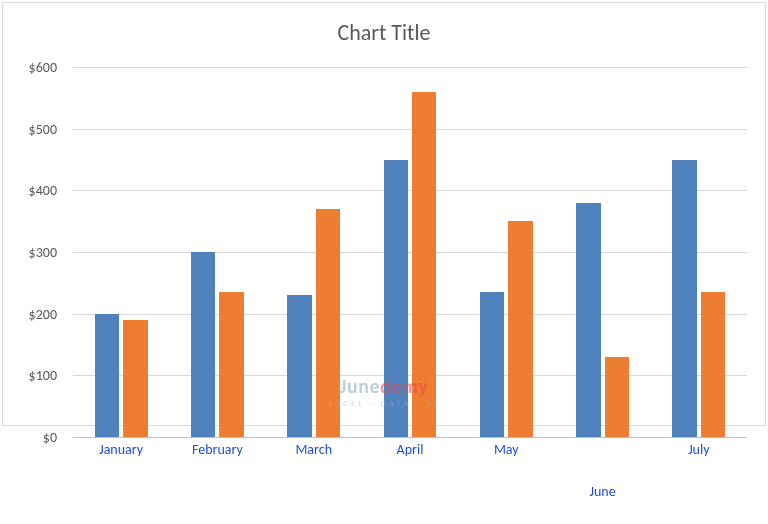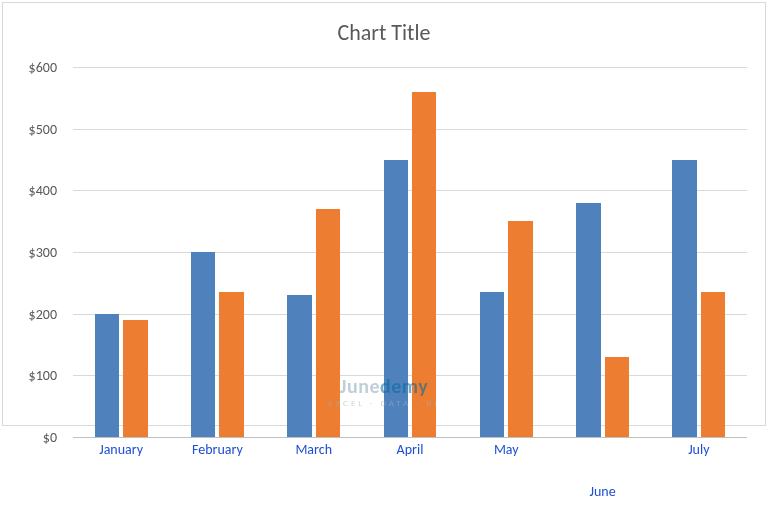--- a/index.html
+++ b/index.html
@@ -124,21 +124,21 @@
     opacity: 0.55;
     line-height: 1;
   }
   .watermark .wm-top {
     font-size: 20px;
     font-weight: 700;
     color: #8aa9b8;
     letter-spacing: 0.5px;
   }
   .watermark .wm-top .accent {
-    color: #0369a1;
+    color: #ef4444;
   }
   .watermark .wm-sub {
     font-size: 9px;
     letter-spacing: 3px;
     color: #9bb3bf;
     margin-top: 2px;
   }
 </style>
 </head>
 <body>

